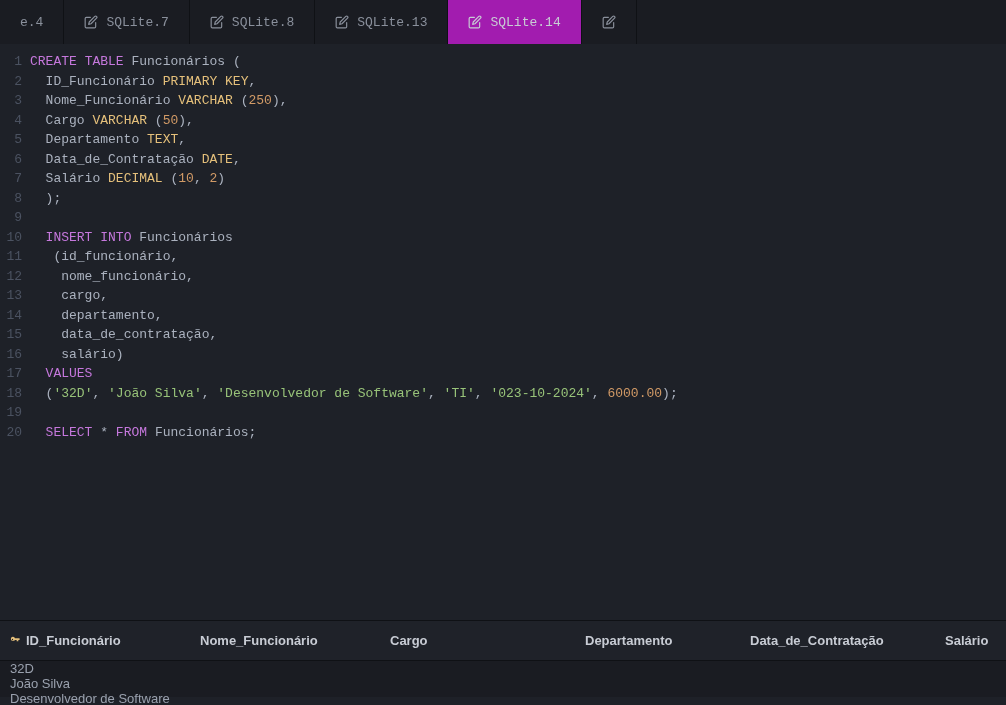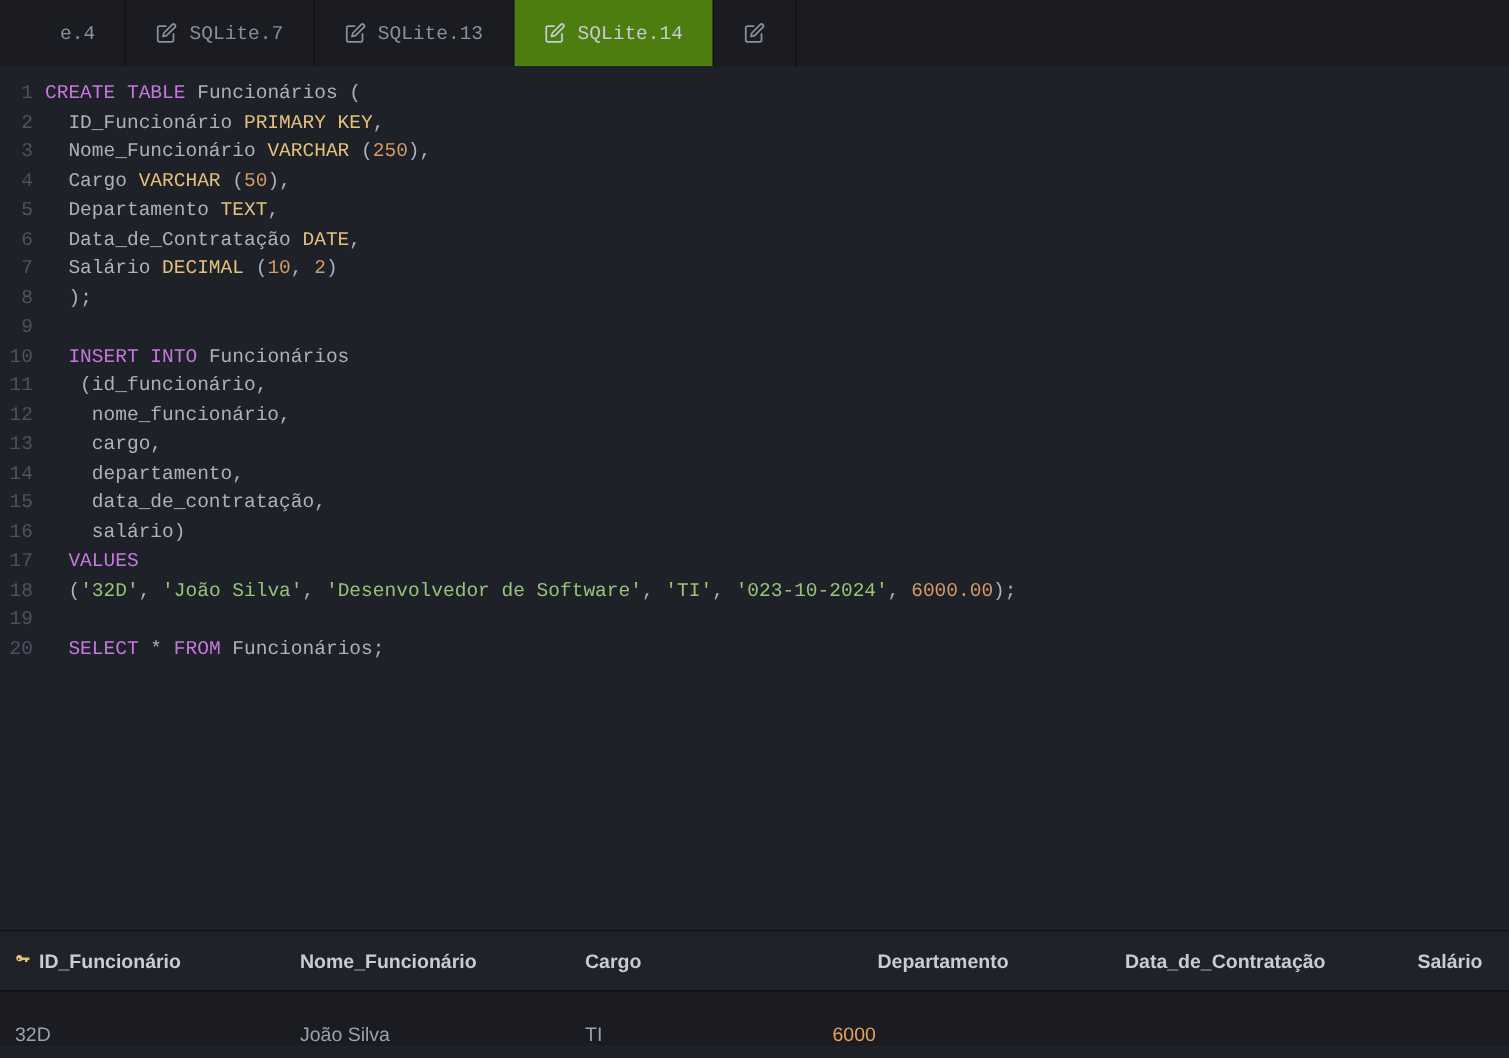--- a/index.html
+++ b/index.html
@@ -11,34 +11,33 @@
     width: 1006px;
     height: 705px;
     overflow: hidden;
   }
   .tabs {
     display: flex;
     background: #1a1c22;
     height: 44px;
     align-items: stretch;
     overflow: hidden;
-    padding-left: 20px;
   }
   .tab {
     display: flex;
     align-items: center;
     padding: 0 20px;
     gap: 8px;
     cursor: pointer;
     border-right: 1px solid #0f1115;
     color: #8a909c;
     white-space: nowrap;
   }
   .tab.active {
-    background: #4d7c0f;
+    background: #a21caf;
     color: #c8ccd4;
   }
   .tab .icon {
     width: 14px;
     height: 14px;
     display: inline-flex;
     align-items: center;
     justify-content: center;
   }
   .tab .icon svg { width: 14px; height: 14px; }
@@ -90,21 +89,22 @@
   }
   .results-header .keycol {
     display: flex;
     align-items: center;
     gap: 6px;
   }
   .keyicon svg { width: 10px; height: 10px; }
   .results-row {
     display: flex;
     height: 36px;
-    align-items: flex-end;
+    align-items: flex-start;
+    flex-direction: column;
   }
   .results-row .cell {
     color: #9aa1ae;
     padding: 0 10px;
     font-family: Arial, sans-serif;
     font-size: 13px;
   }
   .results-row .cell.num {
     color: #e5a35a;
   }
@@ -123,20 +123,29 @@
       <span>e.4</span>
     </div>
     <div class="tab">
       <span class="icon">
         <svg viewBox="0 0 24 24" fill="none" stroke="currentColor" stroke-width="2" stroke-linecap="round" stroke-linejoin="round">
           <path d="M11 4H4a2 2 0 0 0-2 2v14a2 2 0 0 0 2 2h14a2 2 0 0 0 2-2v-7"></path>
           <path d="M18.5 2.5a2.121 2.121 0 0 1 3 3L12 15l-4 1 1-4 9.5-9.5z"></path>
         </svg>
       </span>
       <span>SQLite.7</span>
+    </div>
+    <div class="tab">
+      <span class="icon">
+        <svg viewBox="0 0 24 24" fill="none" stroke="currentColor" stroke-width="2" stroke-linecap="round" stroke-linejoin="round">
+          <path d="M11 4H4a2 2 0 0 0-2 2v14a2 2 0 0 0 2 2h14a2 2 0 0 0 2-2v-7"></path>
+          <path d="M18.5 2.5a2.121 2.121 0 0 1 3 3L12 15l-4 1 1-4 9.5-9.5z"></path>
+        </svg>
+      </span>
+      <span>SQLite.8</span>
     </div>
     <div class="tab">
       <span class="icon">
         <svg viewBox="0 0 24 24" fill="none" stroke="currentColor" stroke-width="2" stroke-linecap="round" stroke-linejoin="round">
           <path d="M11 4H4a2 2 0 0 0-2 2v14a2 2 0 0 0 2 2h14a2 2 0 0 0 2-2v-7"></path>
           <path d="M18.5 2.5a2.121 2.121 0 0 1 3 3L12 15l-4 1 1-4 9.5-9.5z"></path>
         </svg>
       </span>
       <span>SQLite.13</span>
     </div>
@@ -196,17 +205,18 @@
       <div class="cell col-nome"><span>Nome_Funcionário</span></div>
       <div class="cell col-cargo"><span>Cargo</span></div>
       <div class="cell col-dept"><span>Departamento</span></div>
       <div class="cell col-data"><span>Data_de_Contratação</span></div>
       <div class="cell col-sal"><span>Salário</span></div>
     </div>
   <div class="results-body">
       <div class="results-row">
         <div class="cell col-id">32D</div>
         <div class="cell col-nome">João Silva</div>
+        <div class="cell col-cargo">Desenvolvedor de Software</div>
         <div class="cell col-dept">TI</div>
         <div class="cell col-sal num">6000</div>
       </div>
     </div>
 </div>
 
 </body></html>

